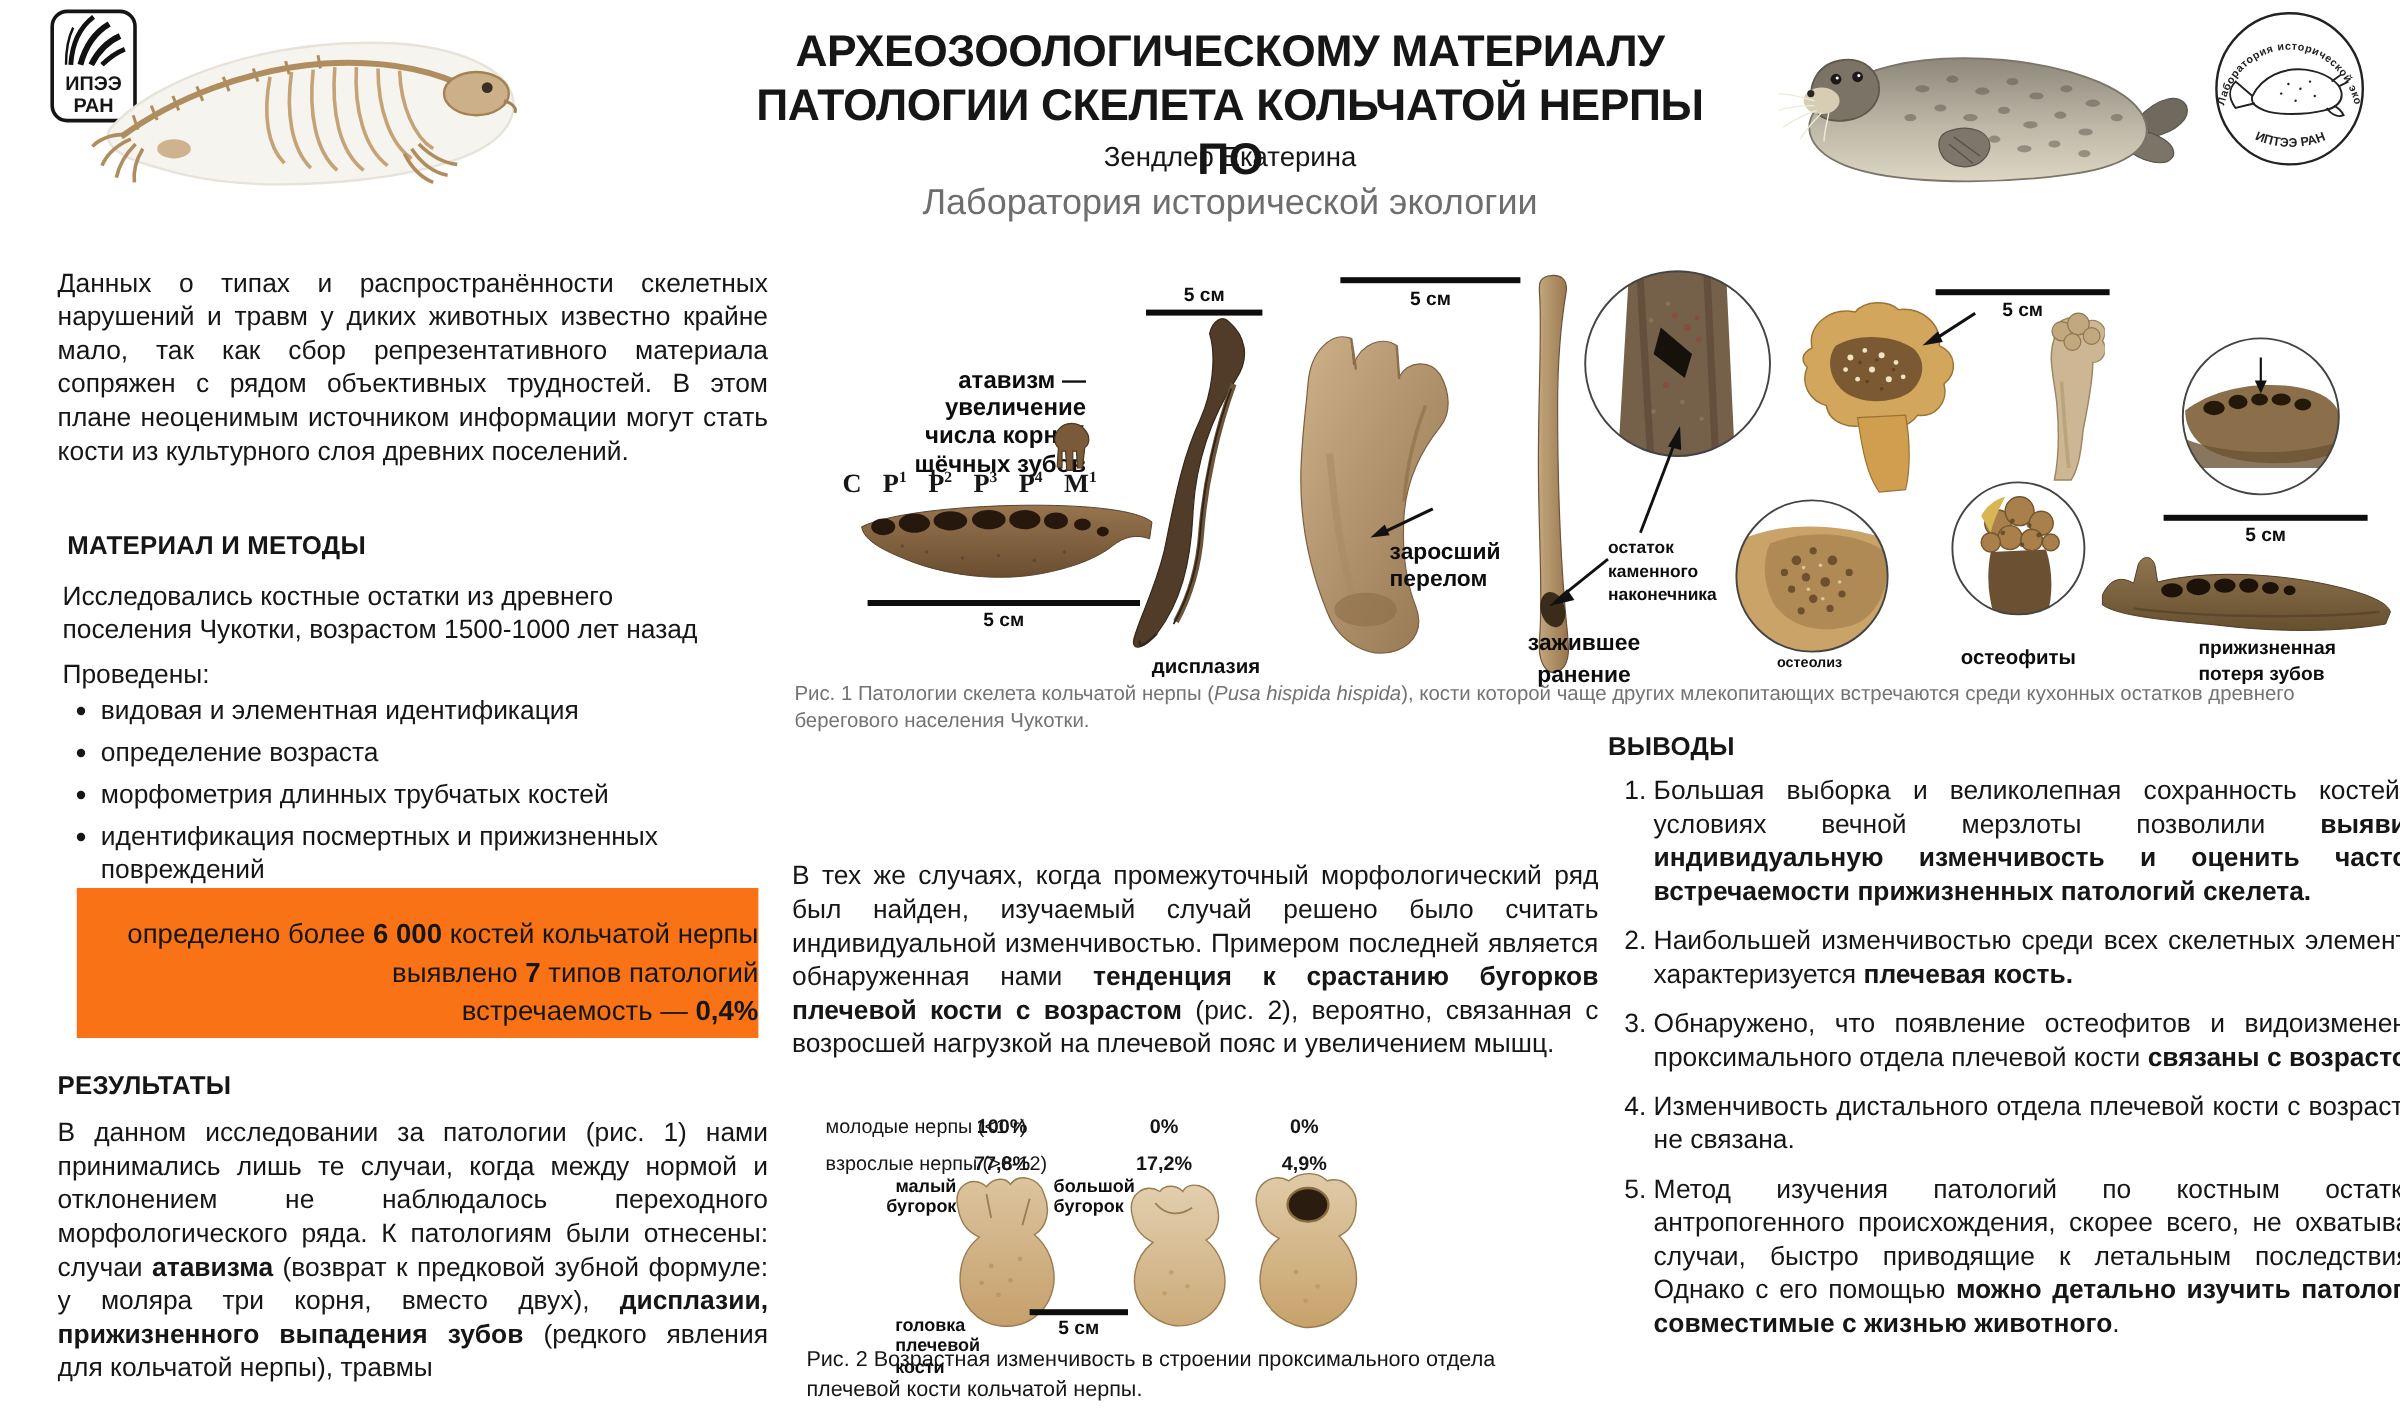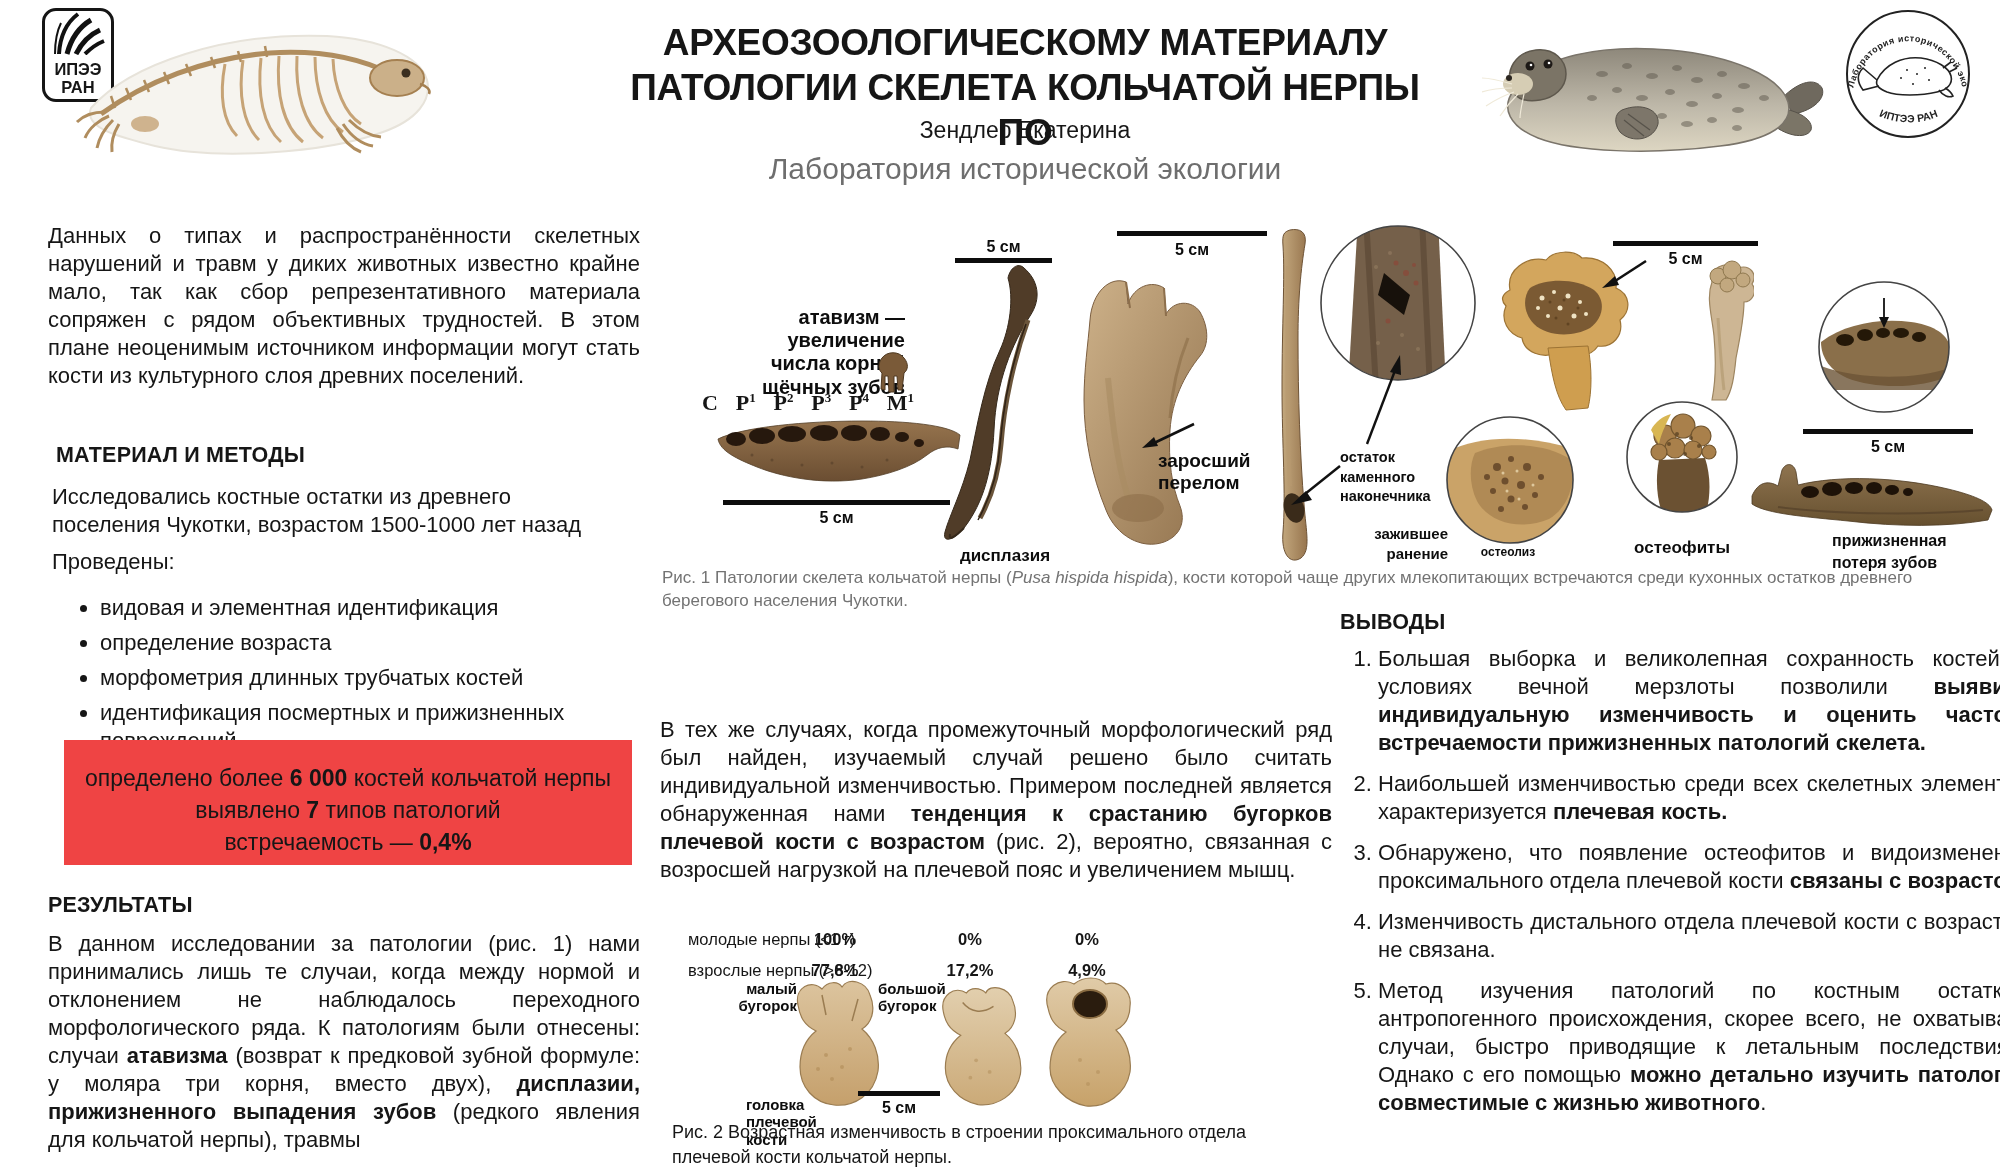--- a/index.html
+++ b/index.html
@@ -7,22 +7,22 @@
           font-family:"Liberation Sans","DejaVu Sans",sans-serif;color:#161616}
   .abs{position:absolute}
   .just{text-align:justify}
   .bodytxt{font-size:22px;line-height:28px}
   .sec{font-weight:bold;font-size:21.5px;letter-spacing:.2px}
   .lbl{font-weight:bold;text-align:center;line-height:1.16;color:#0d0d0d}
   .sbar{position:absolute;height:5px;background:#0d0d0d}
   .sctxt{position:absolute;font-weight:bold;font-size:16px;text-align:center;color:#0d0d0d}
   .cap{font-size:17px;line-height:23px;color:#737373}
   .title{font-weight:bold;font-size:37px;line-height:45px;text-align:center;letter-spacing:-.3px}
-  .hbox{background:#ef4444;text-align:center;font-size:23px;line-height:32px}
-  ul.blist{list-style:disc;margin:16px;padding-left:32px}
+  .hbox{background:#f97316;text-align:right;font-size:23px;line-height:32px}
+  ul.blist{list-style:disc;margin:0;padding-left:32px}
   ul.blist li{margin-bottom:7px}
   ol.clist{margin:0;padding-left:38px}
   ol.clist li{margin-bottom:13px;text-align:justify}
   .toothrow{display:flex;justify-content:space-between;width:212px;
             font-family:"Liberation Serif","DejaVu Serif",serif;font-weight:bold;font-size:22px}
   .toothrow sup{font-size:13px}
   sup{line-height:0}
 </style>
 </head>
 <body>
@@ -310,21 +310,21 @@
           <circle cx="84" cy="112" r="2"></circle>
           <circle cx="100" cy="126" r="2"></circle>
         <circle cx="72" cy="30" r="2"></circle>
           <circle cx="58" cy="44" r="2"></circle>
       </g>
     </g>
     <circle cx="80" cy="80" r="77" fill="none" stroke="#444" stroke-width="1.6"></circle>
   </svg>
 
   <div class="abs lbl" style="left:1340px;top:448px;width:120px;text-align:left;font-size:14.5px;line-height:1.35">остаток каменного наконечника</div>
-  <div class="abs lbl" style="left:1328px;top:524px;width:120px;text-align:right;font-size:15px;line-height:1.35">зажившее ранение</div>
+  <div class="abs lbl" style="left:1260px;top:524px;width:120px;text-align:center;font-size:19px;line-height:1.35">зажившее ранение</div>
 
   <svg class="abs" style="left:1490px;top:248px" width="155" height="165" viewBox="0 0 155 165">
     <path d="M20,42 C 16,22 36,8 56,12 C 64,2 84,2 92,10 C 112,8 128,22 126,40 C 140,46 142,62 130,72 C 134,88 122,100 108,98 C 100,110 80,112 70,104 C 52,112 34,104 32,90 C 18,86 10,72 16,58 C 10,52 12,46 20,42 Z" fill="#d3a65d" stroke="#9c7334" stroke-width="1.2"></path>
     <path d="M40,40 C 56,30 86,30 104,42 C 116,52 114,70 100,80 C 82,90 56,88 44,76 C 34,66 32,50 40,40 Z" fill="#7b5a33"></path>
     <g fill="#efe3c4">
       <circle cx="52" cy="50" r="2.5"></circle>
         <circle cx="64" cy="44" r="2"></circle>
         <circle cx="78" cy="48" r="2.5"></circle>
       <circle cx="90" cy="54" r="2"></circle>
         <circle cx="70" cy="60" r="2.5"></circle>

